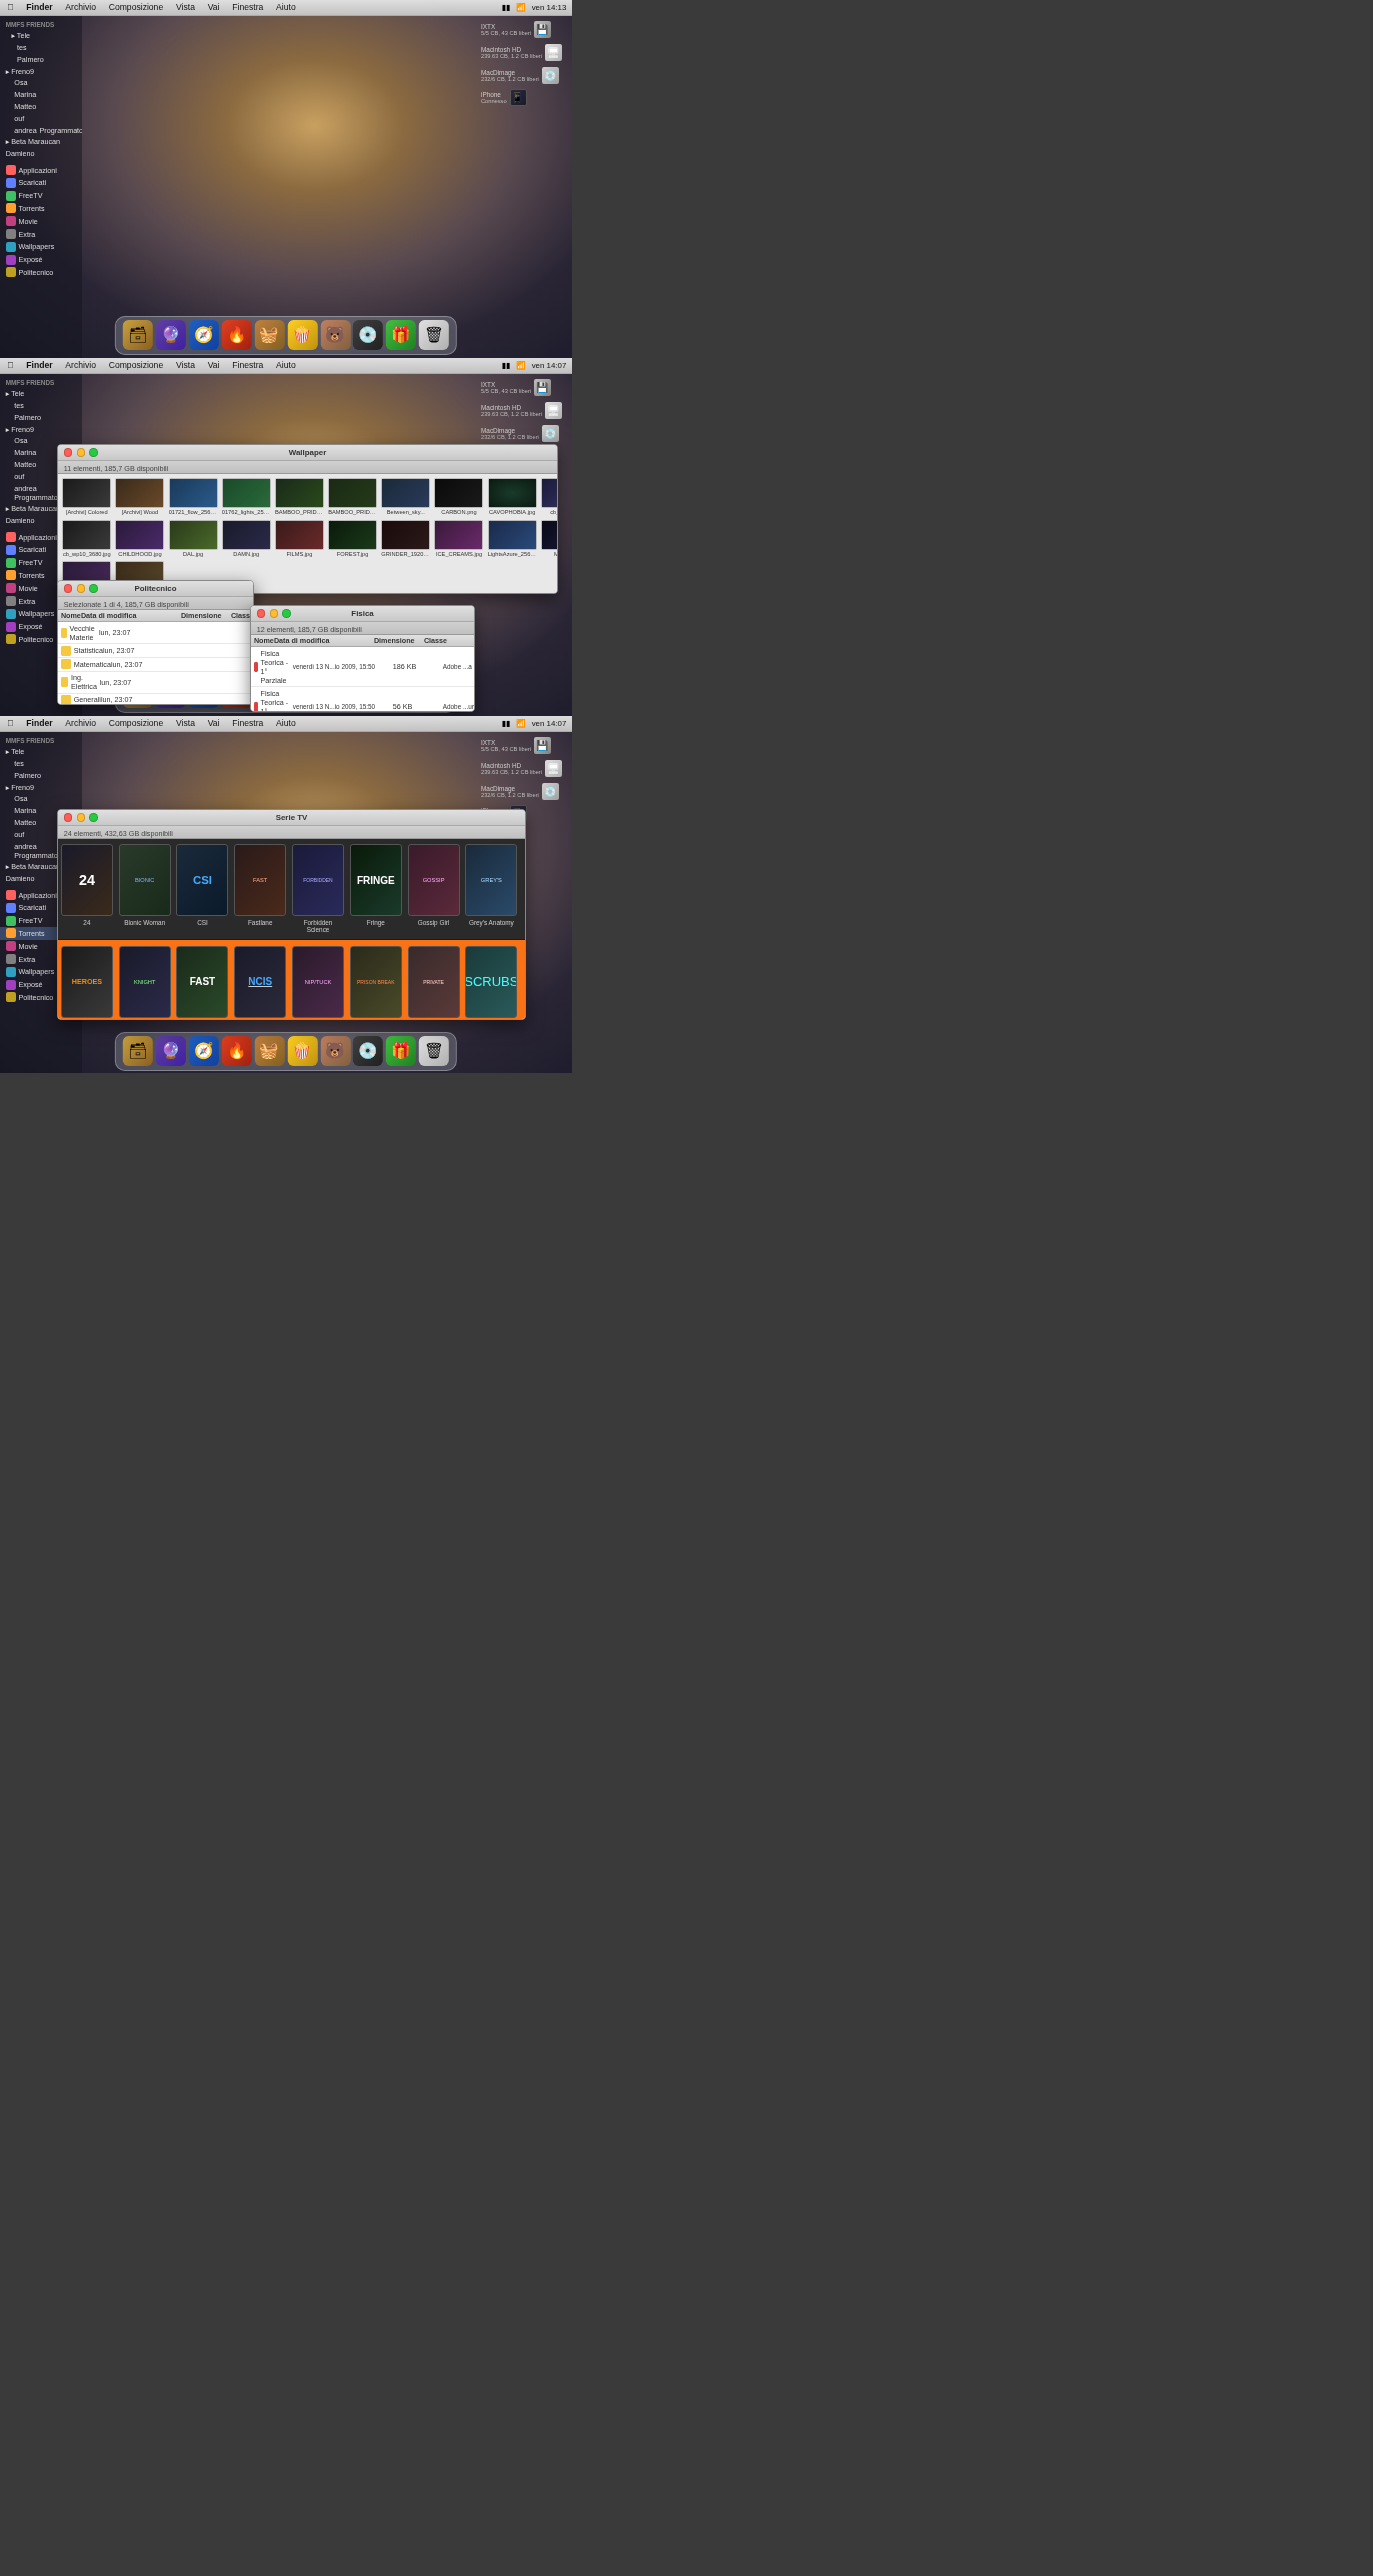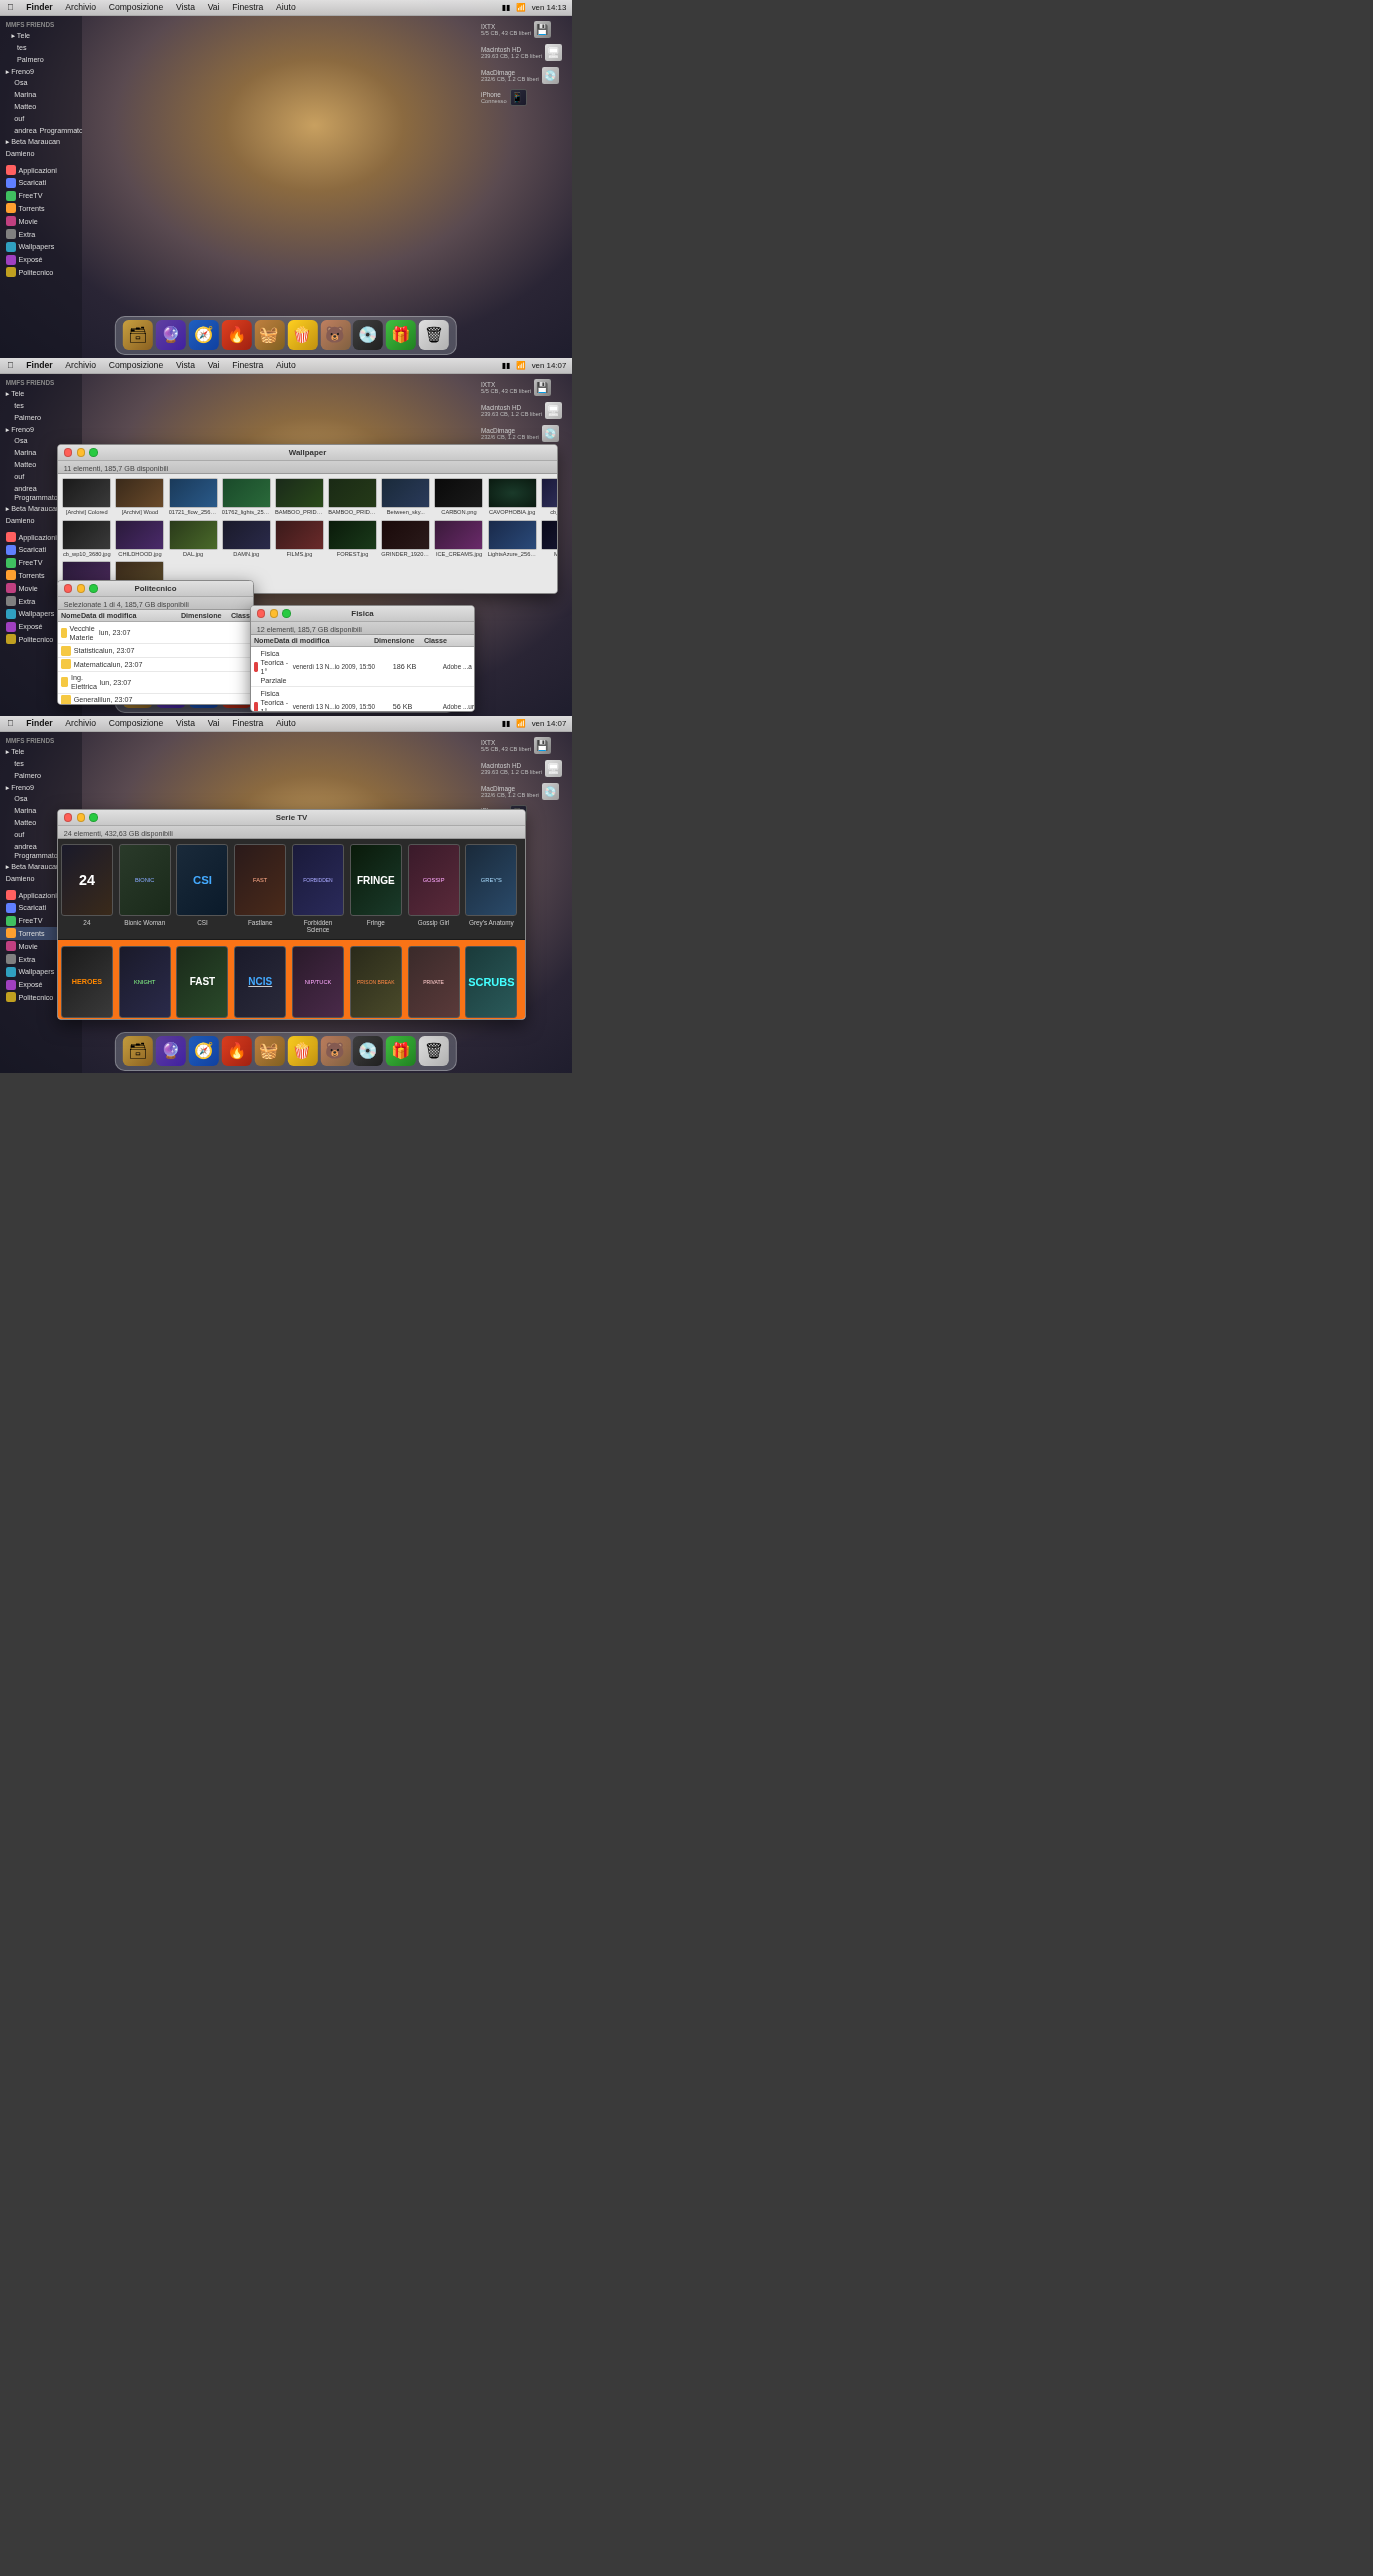--- a/index.html
+++ b/index.html
@@ -1073,21 +1073,21 @@
                 <span style="font-size:5px;color:#f84">PRISON BREAK</span>
               </div>
             </div>
           <div class="serietv-item">
               <div class="serietv-cover tv-private">
                 <span style="font-size:5px;color:#fcc">PRIVATE</span>
               </div>
             </div>
           <div class="serietv-item">
               <div class="serietv-cover tv-scrubs">
-                <span style="font-size:11px;color:#4ff;font-weight:bold">SCRUBS</span>
+                <span style="font-size:13px;color:#4ff;font-weight:normal">SCRUBS</span>
               </div>
             </div>
         </div>
 
       </div>
     </div>
 
     <div class="dock">
       <div class="dock-icon" style="background:linear-gradient(135deg,#c8a040,#8a6020)">🗃</div>
       <div class="dock-icon" style="background:linear-gradient(135deg,#6040a0,#4020a0)">🔮</div>

